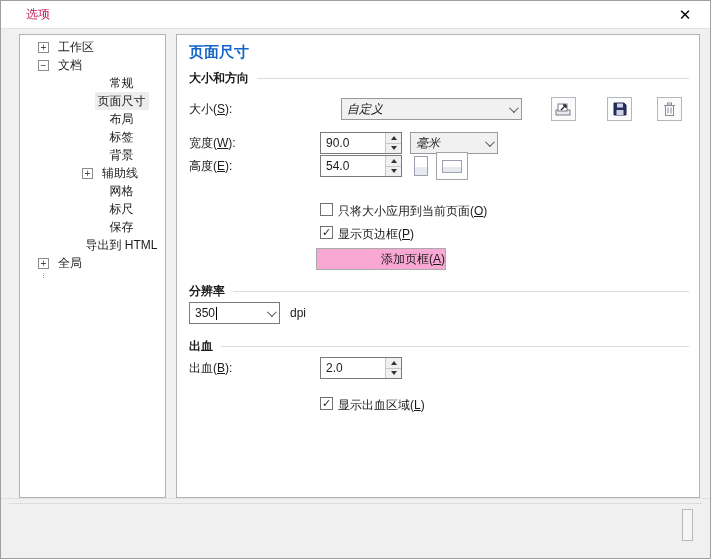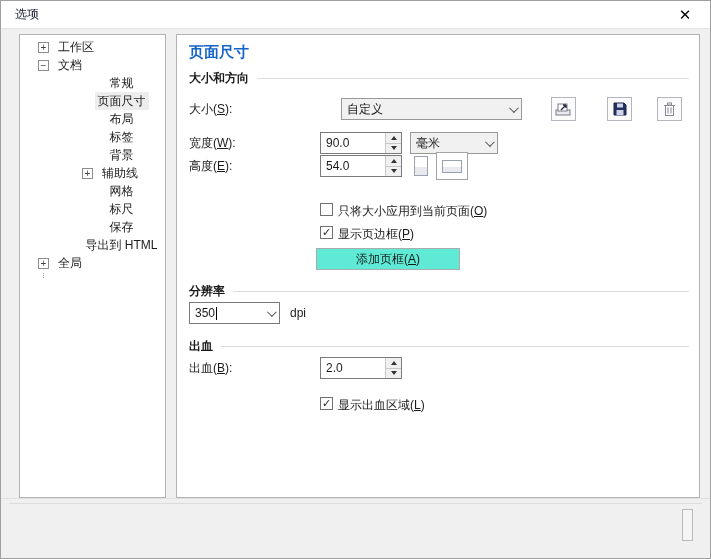--- a/index.html
+++ b/index.html
@@ -9,21 +9,21 @@
     font-size:12px; color:#1a1a1a; background:#f0f0f0;
     position:relative; overflow:hidden;
     border:1px solid #9f9f9f;
   }
   
   .titlebar {
     position:absolute; top:0; left:0; right:0; height:28px;
     background:#ffffff; border-bottom:1px solid #e3e3e3;
     display:flex; align-items:center;
   }
-  .titlebar .title { margin-left:14px; font-size:12px; color:#0f172a; }
+  .titlebar .title { margin-left:25px; font-size:12px; color:#be185d; }
   .close-btn {
     position:absolute; right:8px; top:2px; width:34px; height:24px;
     display:flex; align-items:center; justify-content:center;
     font-size:15px; color:#000; cursor:pointer;
   }
   
   .tree-panel {
     position:absolute; left:18px; top:33px; width:147px; height:464px;
     background:#fff; border:1px solid #b3b3b3; overflow:hidden; padding-top:3px;
   }
@@ -65,21 +65,21 @@
   .group-hdr .gtitle { font-weight:bold; font-size:12px; flex:none; margin-right:8px; }
   .group-hdr .gline { flex:1; border-top:1px solid #dcdcdc; }
   .row { position:absolute; left:12px; right:10px; display:flex; align-items:center; }
   .flabel { width:131px; flex:none; font-size:12px; }
   .u { text-decoration:underline; }
   
   .combo {
     height:22px; background:#f1f1f1; border:1px solid #999;
     display:flex; align-items:center; position:relative; cursor:pointer;
   }
-  .combo .cval { padding-left:5px; flex:1; font-size:12px; }
+  .combo .cval { padding-left:5px; flex:1; font-size:12px;font-style:italic; }
   .combo .chev, .editcombo .chev {
     flex:none; width:18px; display:flex; align-items:center; justify-content:center;
   }
   .chev i {
     width:7px; height:7px; border-right:1.4px solid #555; border-bottom:1.4px solid #555;
     transform:rotate(45deg) translateY(-2px); display:block;
   }
   .editcombo {
     height:22px; background:#fff; border:1px solid #7a7a7a;
     display:flex; align-items:center; cursor:text;
@@ -104,22 +104,22 @@
   }
   .checkrow { display:flex; align-items:flex-start; cursor:pointer; }
   .checkbox {
     width:13px; height:13px; border:1px solid #707070; background:#fff;
     margin-right:5px; flex:none; display:flex; align-items:center; justify-content:center;
     font-size:11px; line-height:11px; color:#222;
   }
   .checkbox .mark { visibility:hidden; }
   .checkbox.checked .mark { visibility:visible; }
   .push-btn {
-    width:144px; height:22px; background:#5eead4; border:1px solid #ababab;
-    display:flex; align-items:center; justify-content:center; font-size:12px; cursor:pointer;
+    width:130px; height:22px; background:#f9a8d4; border:1px solid #ababab;
+    display:flex; align-items:center; justify-content:flex-end; font-size:12px; cursor:pointer;
   }
   .unit-text { margin-left:10px; font-size:12px; }
   
   .orient-portrait {
     width:14px; height:20px; border:1px solid #9aa0b0; background:#fff;
     margin-left:12px; position:relative; cursor:pointer; flex:none;
   }
   .orient-portrait .fill { position:absolute; left:0; right:0; bottom:0; height:8px; background:#e8eaf0; }
   .orient-land-btn {
     width:32px; height:28px; border:1px solid #a5a5a5; background:#fff;

